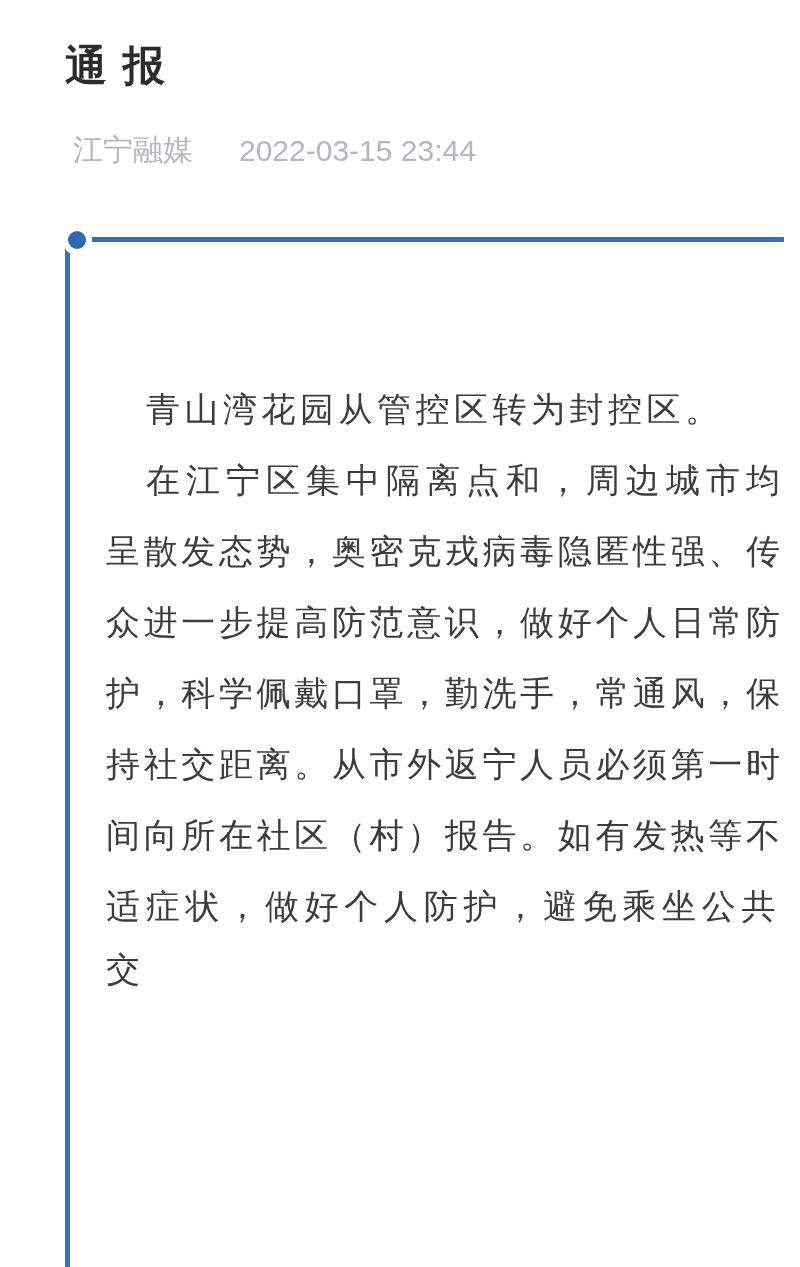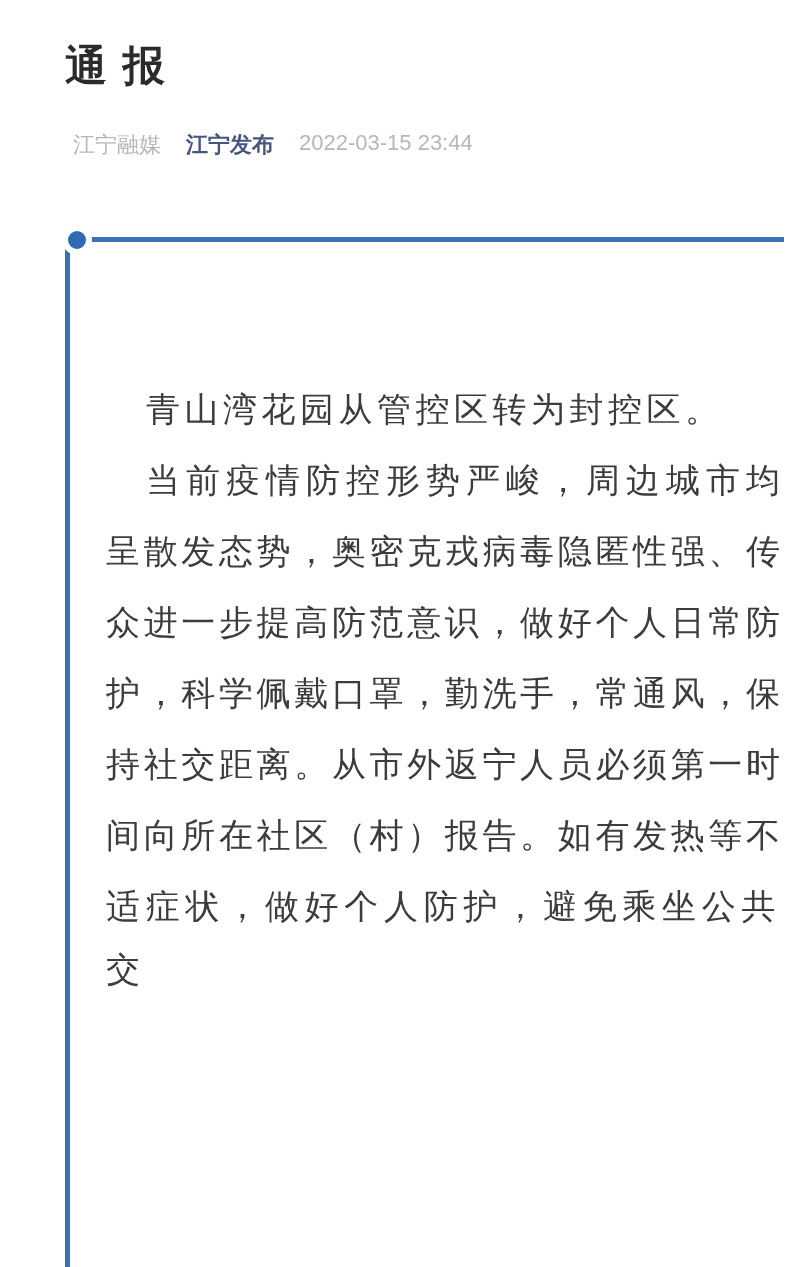--- a/index.html
+++ b/index.html
@@ -28,23 +28,23 @@
     font-weight: 700;
     color: var(--title-color, #2b2b2b);
     letter-spacing: 2px;
     white-space: pre;
   }
   .byline {
     position: absolute;
     left: 33px;
     top: 90px;
     display: flex;
-    align-items: flex-start;
-    gap: 9px;
-    font-size: 22px;
+    align-items: center;
+    gap: 30px;
+    font-size: 30px;
     color: var(--muted-gray, #b3b7bf);
     white-space: nowrap;
   }
   .byline .account {
     color: var(--account-navy, #47567c);
     font-weight: 600;
   }
   .notice-box {
     position: absolute;
     left: 33px;
@@ -88,33 +88,32 @@
 </style>
 </head>
 <body>
 
 <div class="page">
 
   <h1 class="page-title">通 报</h1>
 
   <div class="byline">
     <span class="source">江宁融媒</span>
-    <span class="account">江宁发布</span>
     <span class="timestamp">2022-03-15 23:44</span>
   </div>
 
   <span class="corner-dot"></span>
 
   <div class="notice-box">
     <div class="article">
         <div class="paragraph">
           <div class="line first last">青山湾花园从管控区转为封控区。</div>
         </div>
         <div class="paragraph">
-          <div class="line first">当前疫情防控形势严峻，周边城市均</div>
+          <div class="line first">在江宁区集中隔离点和，周边城市均</div>
           <div class="line">呈散发态势，奥密克戎病毒隐匿性强、传</div>
           <div class="line">众进一步提高防范意识，做好个人日常防</div>
           <div class="line">护，科学佩戴口罩，勤洗手，常通风，保</div>
           <div class="line">持社交距离。从市外返宁人员必须第一时</div>
           <div class="line">间向所在社区（村）报告。如有发热等不</div>
           <div class="line last">适症状，做好个人防护，避免乘坐公共交</div>
         </div>
       </div>
   </div>
 

